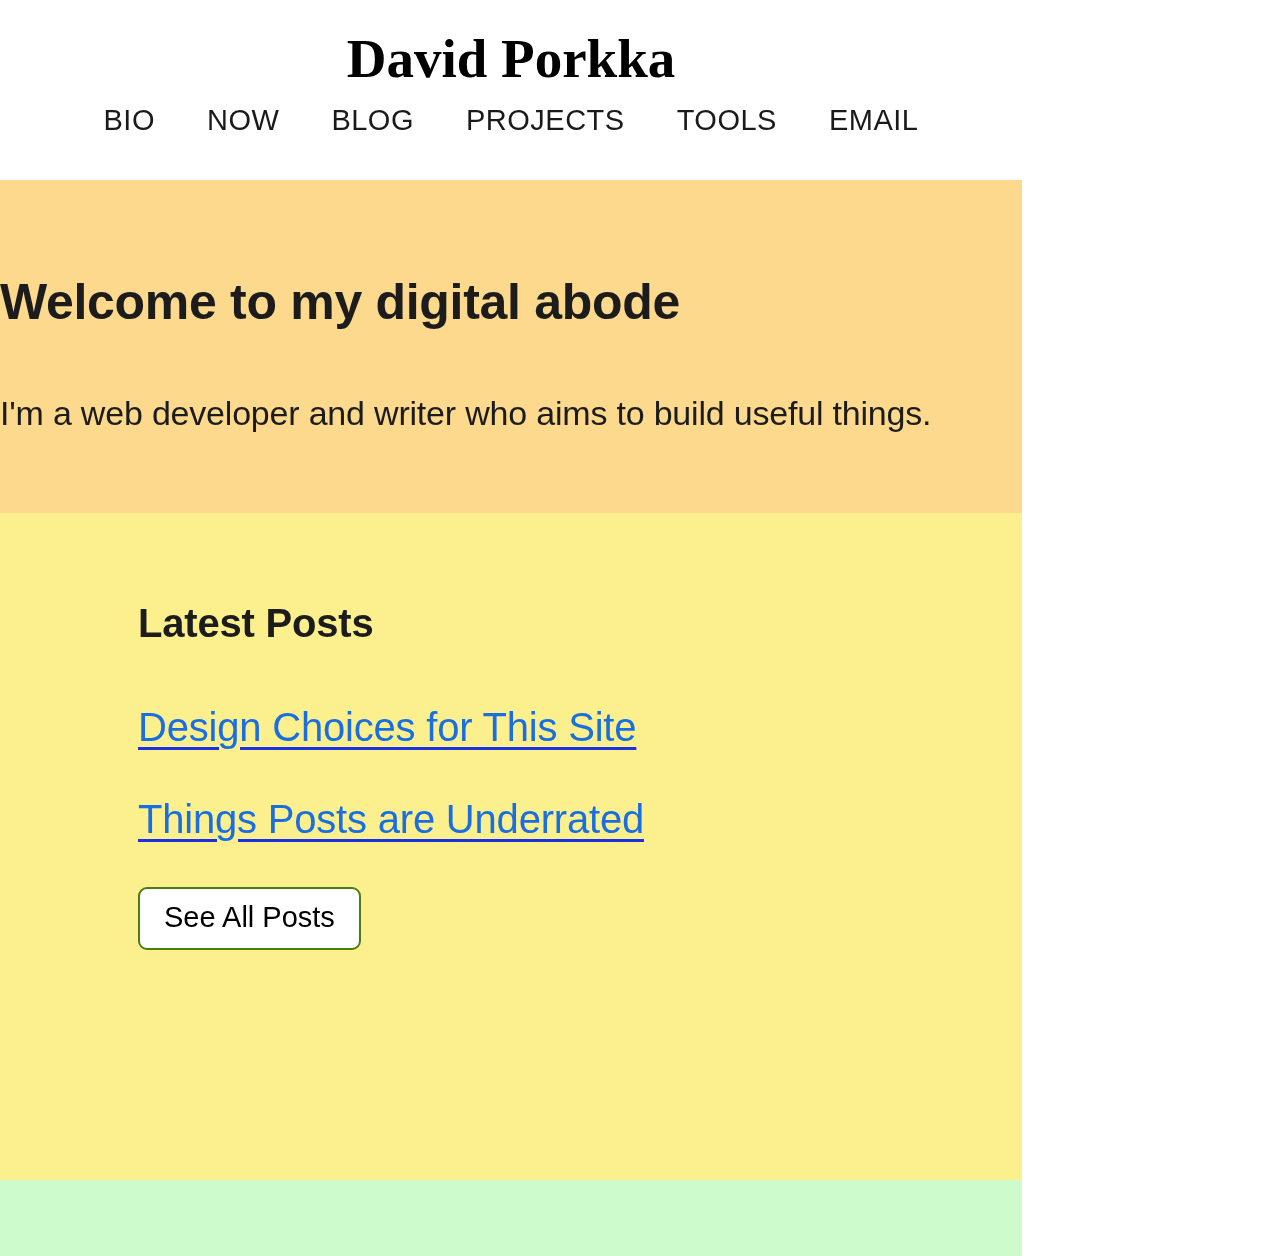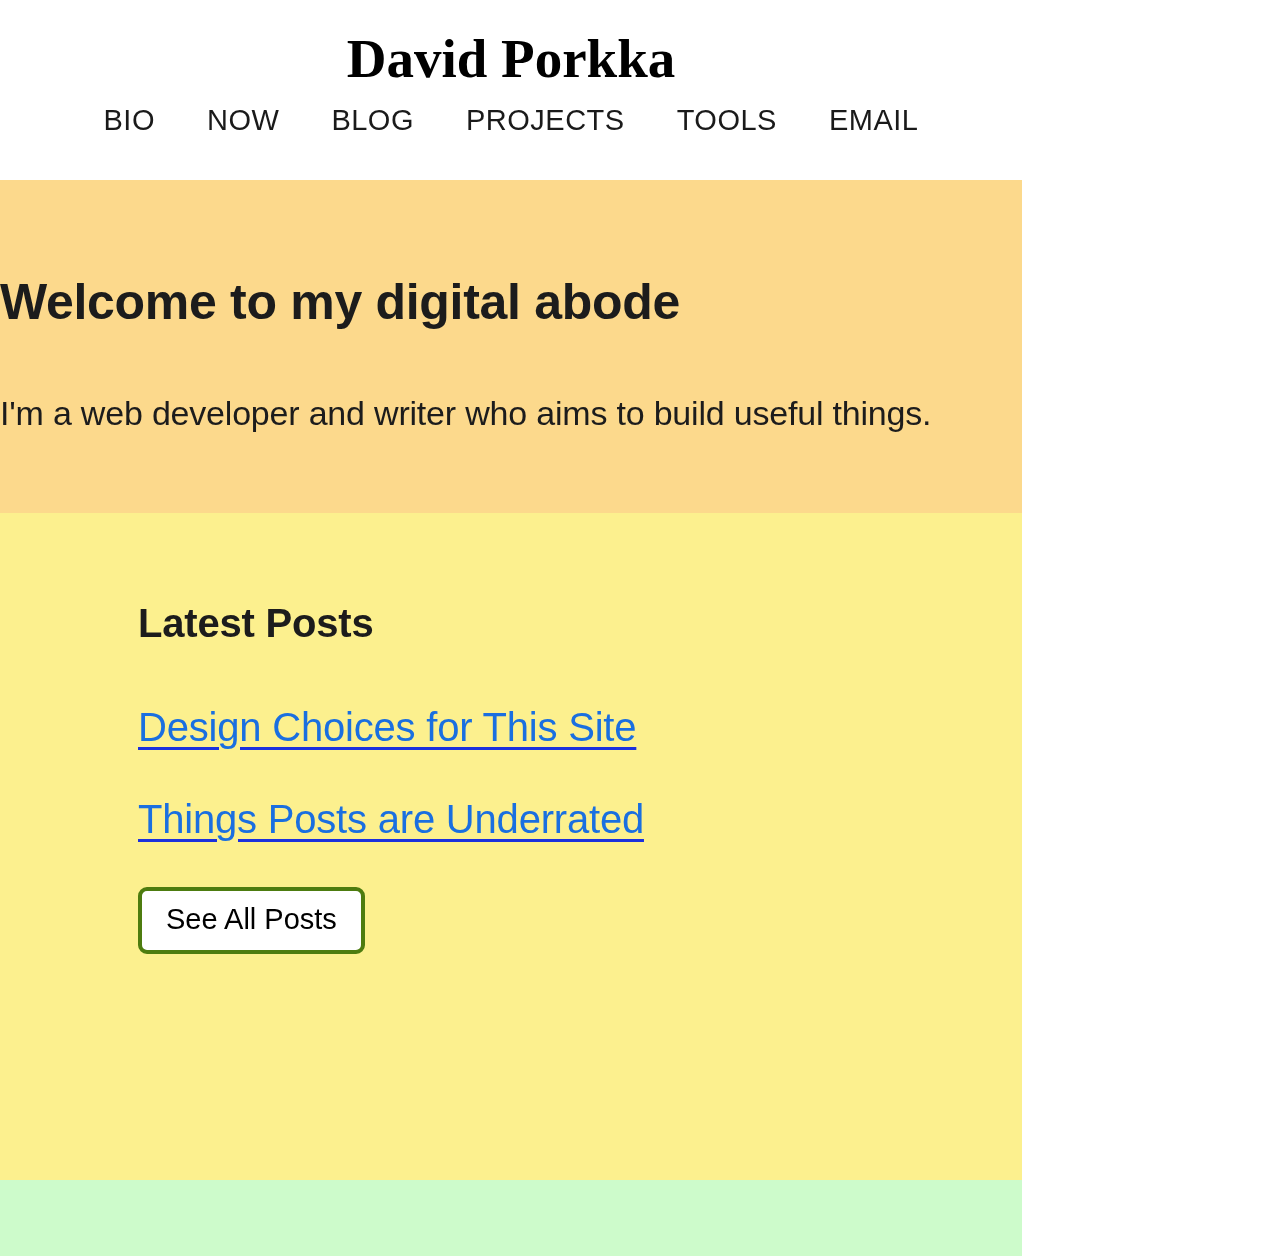--- a/index.html
+++ b/index.html
@@ -143,21 +143,21 @@
     text-decoration-color: #1b31dd;
     text-decoration-thickness: 3px;
     text-underline-offset: 6px;
     cursor: pointer;
     letter-spacing: -0.2px;
   }
 
   .see-all-button {
     margin-top: 48px;
     background: #ffffff;
-    border: 4px solid #4d7c0f;
+    border: 2px solid #4d7c0f;
     border-radius: 9px;
     font-family: "Liberation Sans", sans-serif;
     font-size: 29px;
     line-height: 1;
     color: #000000;
     padding: 14px 24px 16px 24px;
     cursor: pointer;
     display: inline-block;
   }
 

